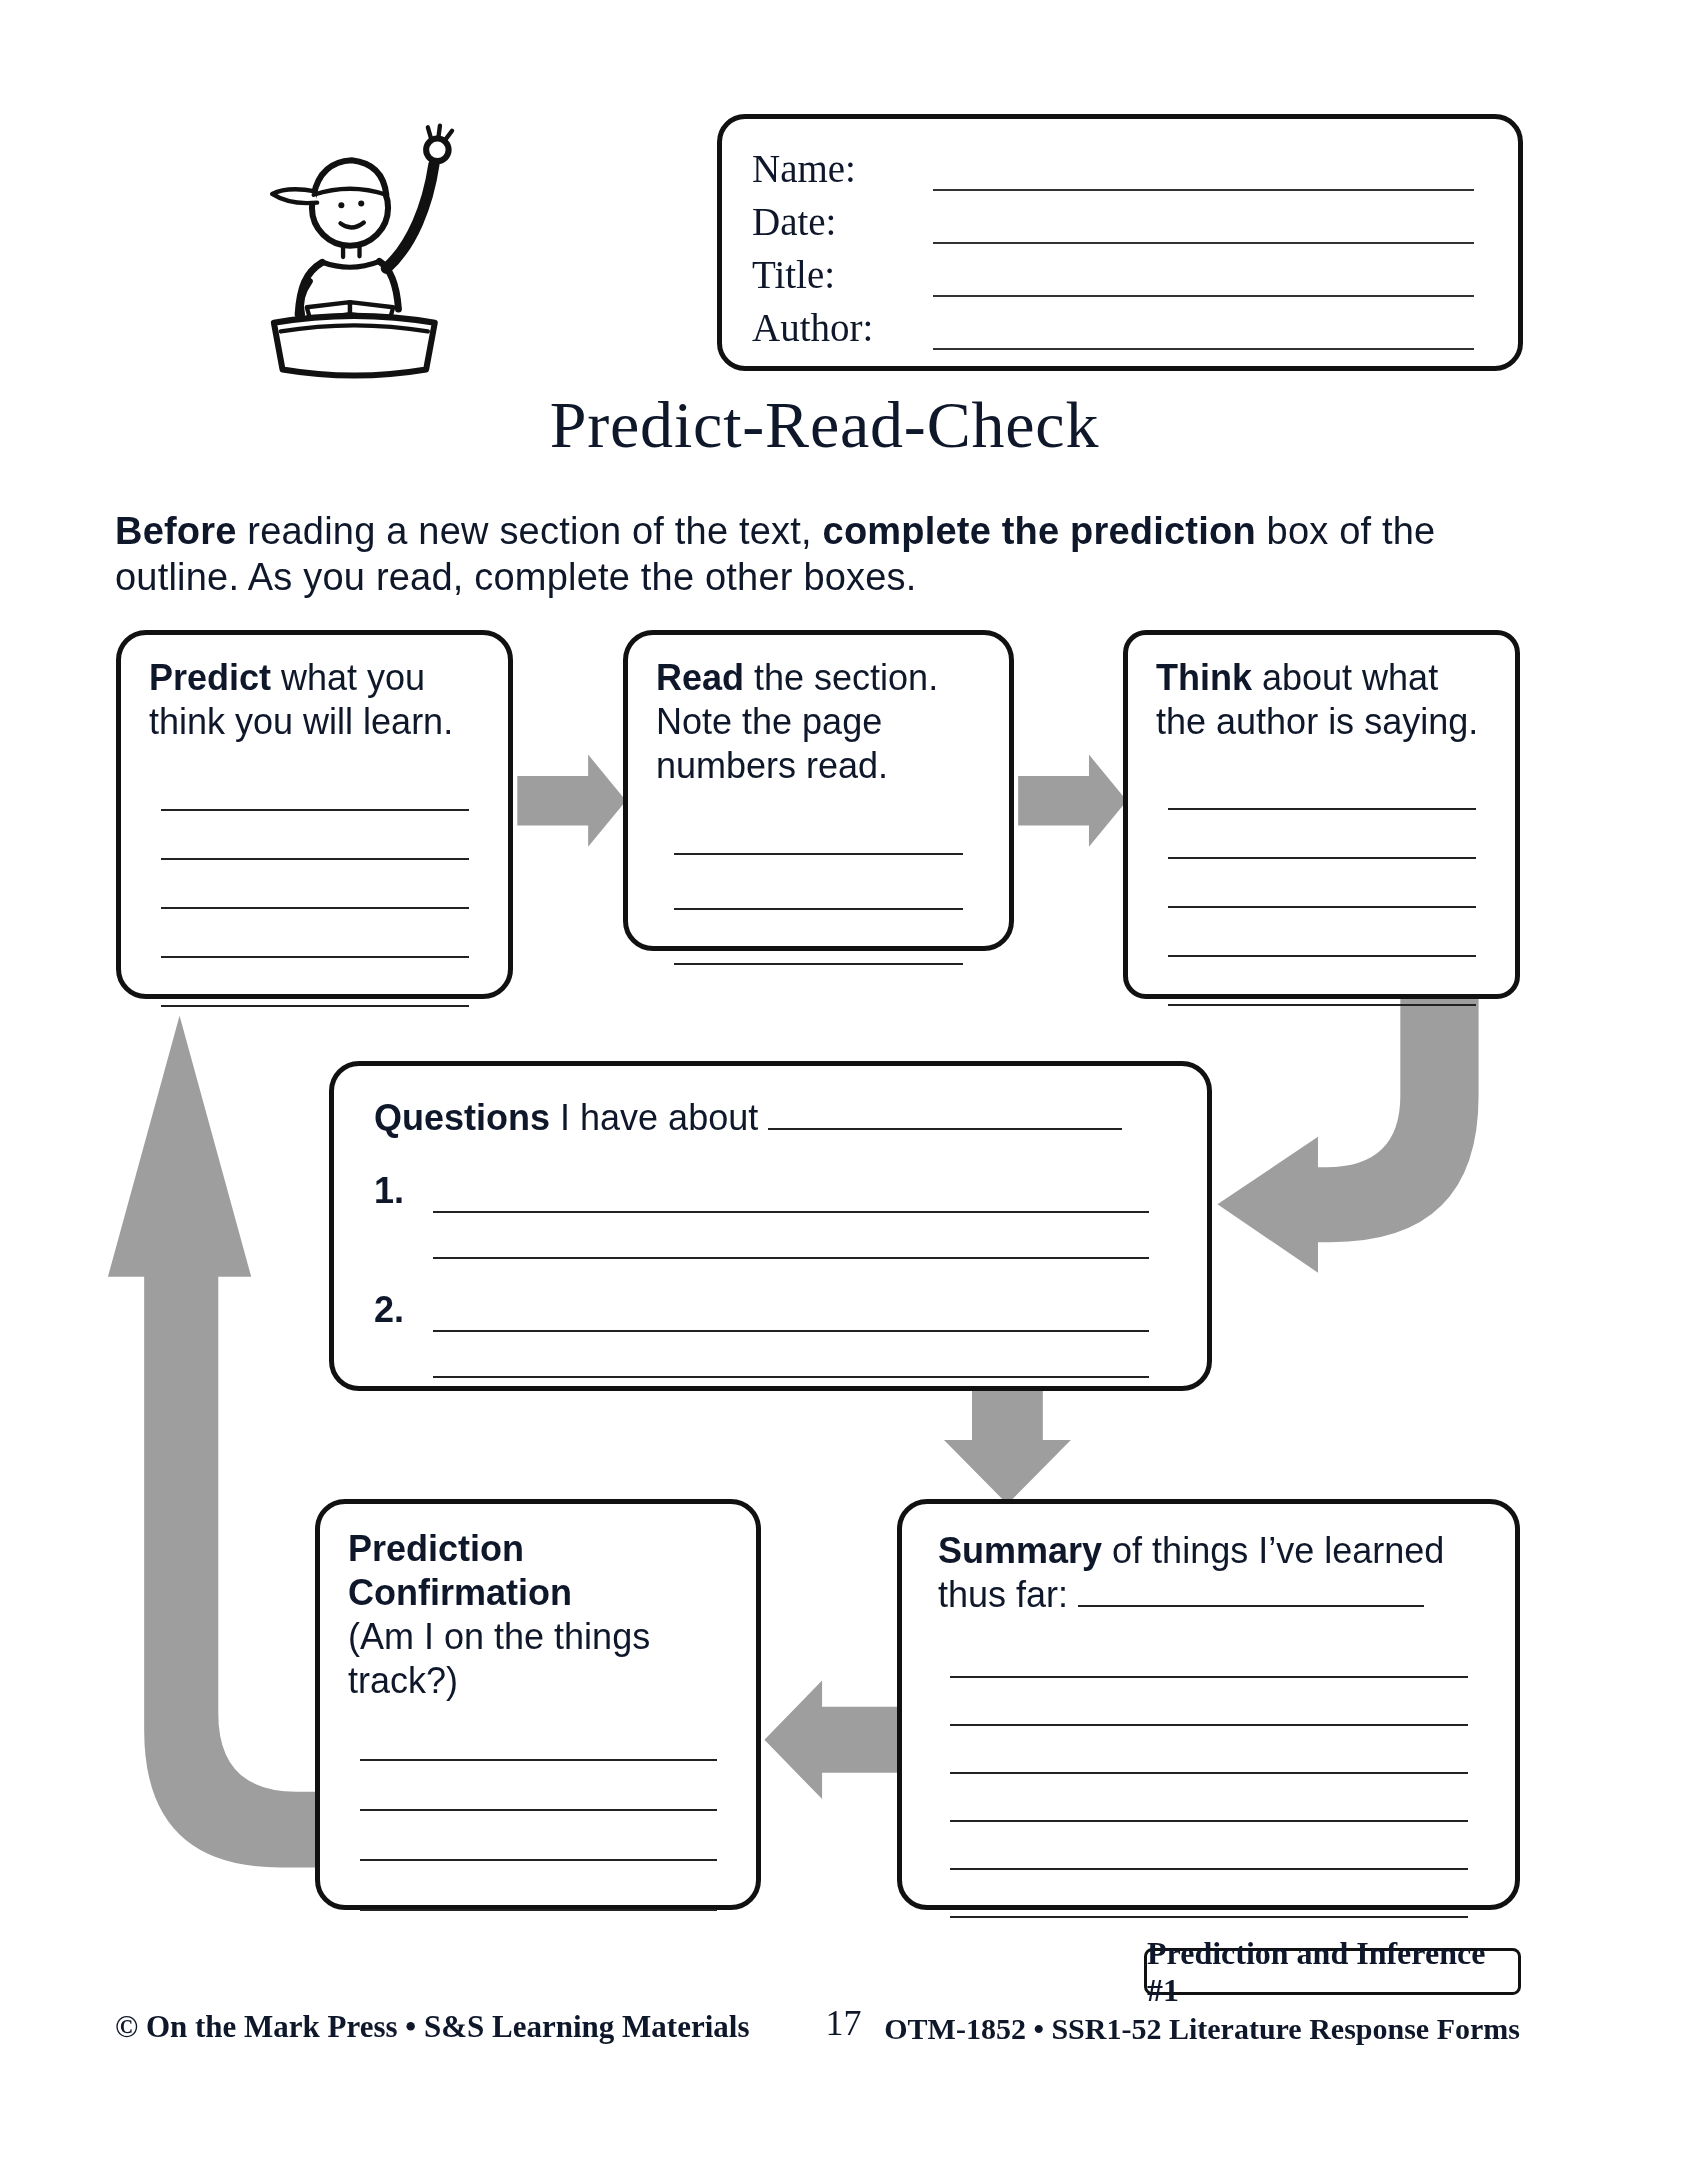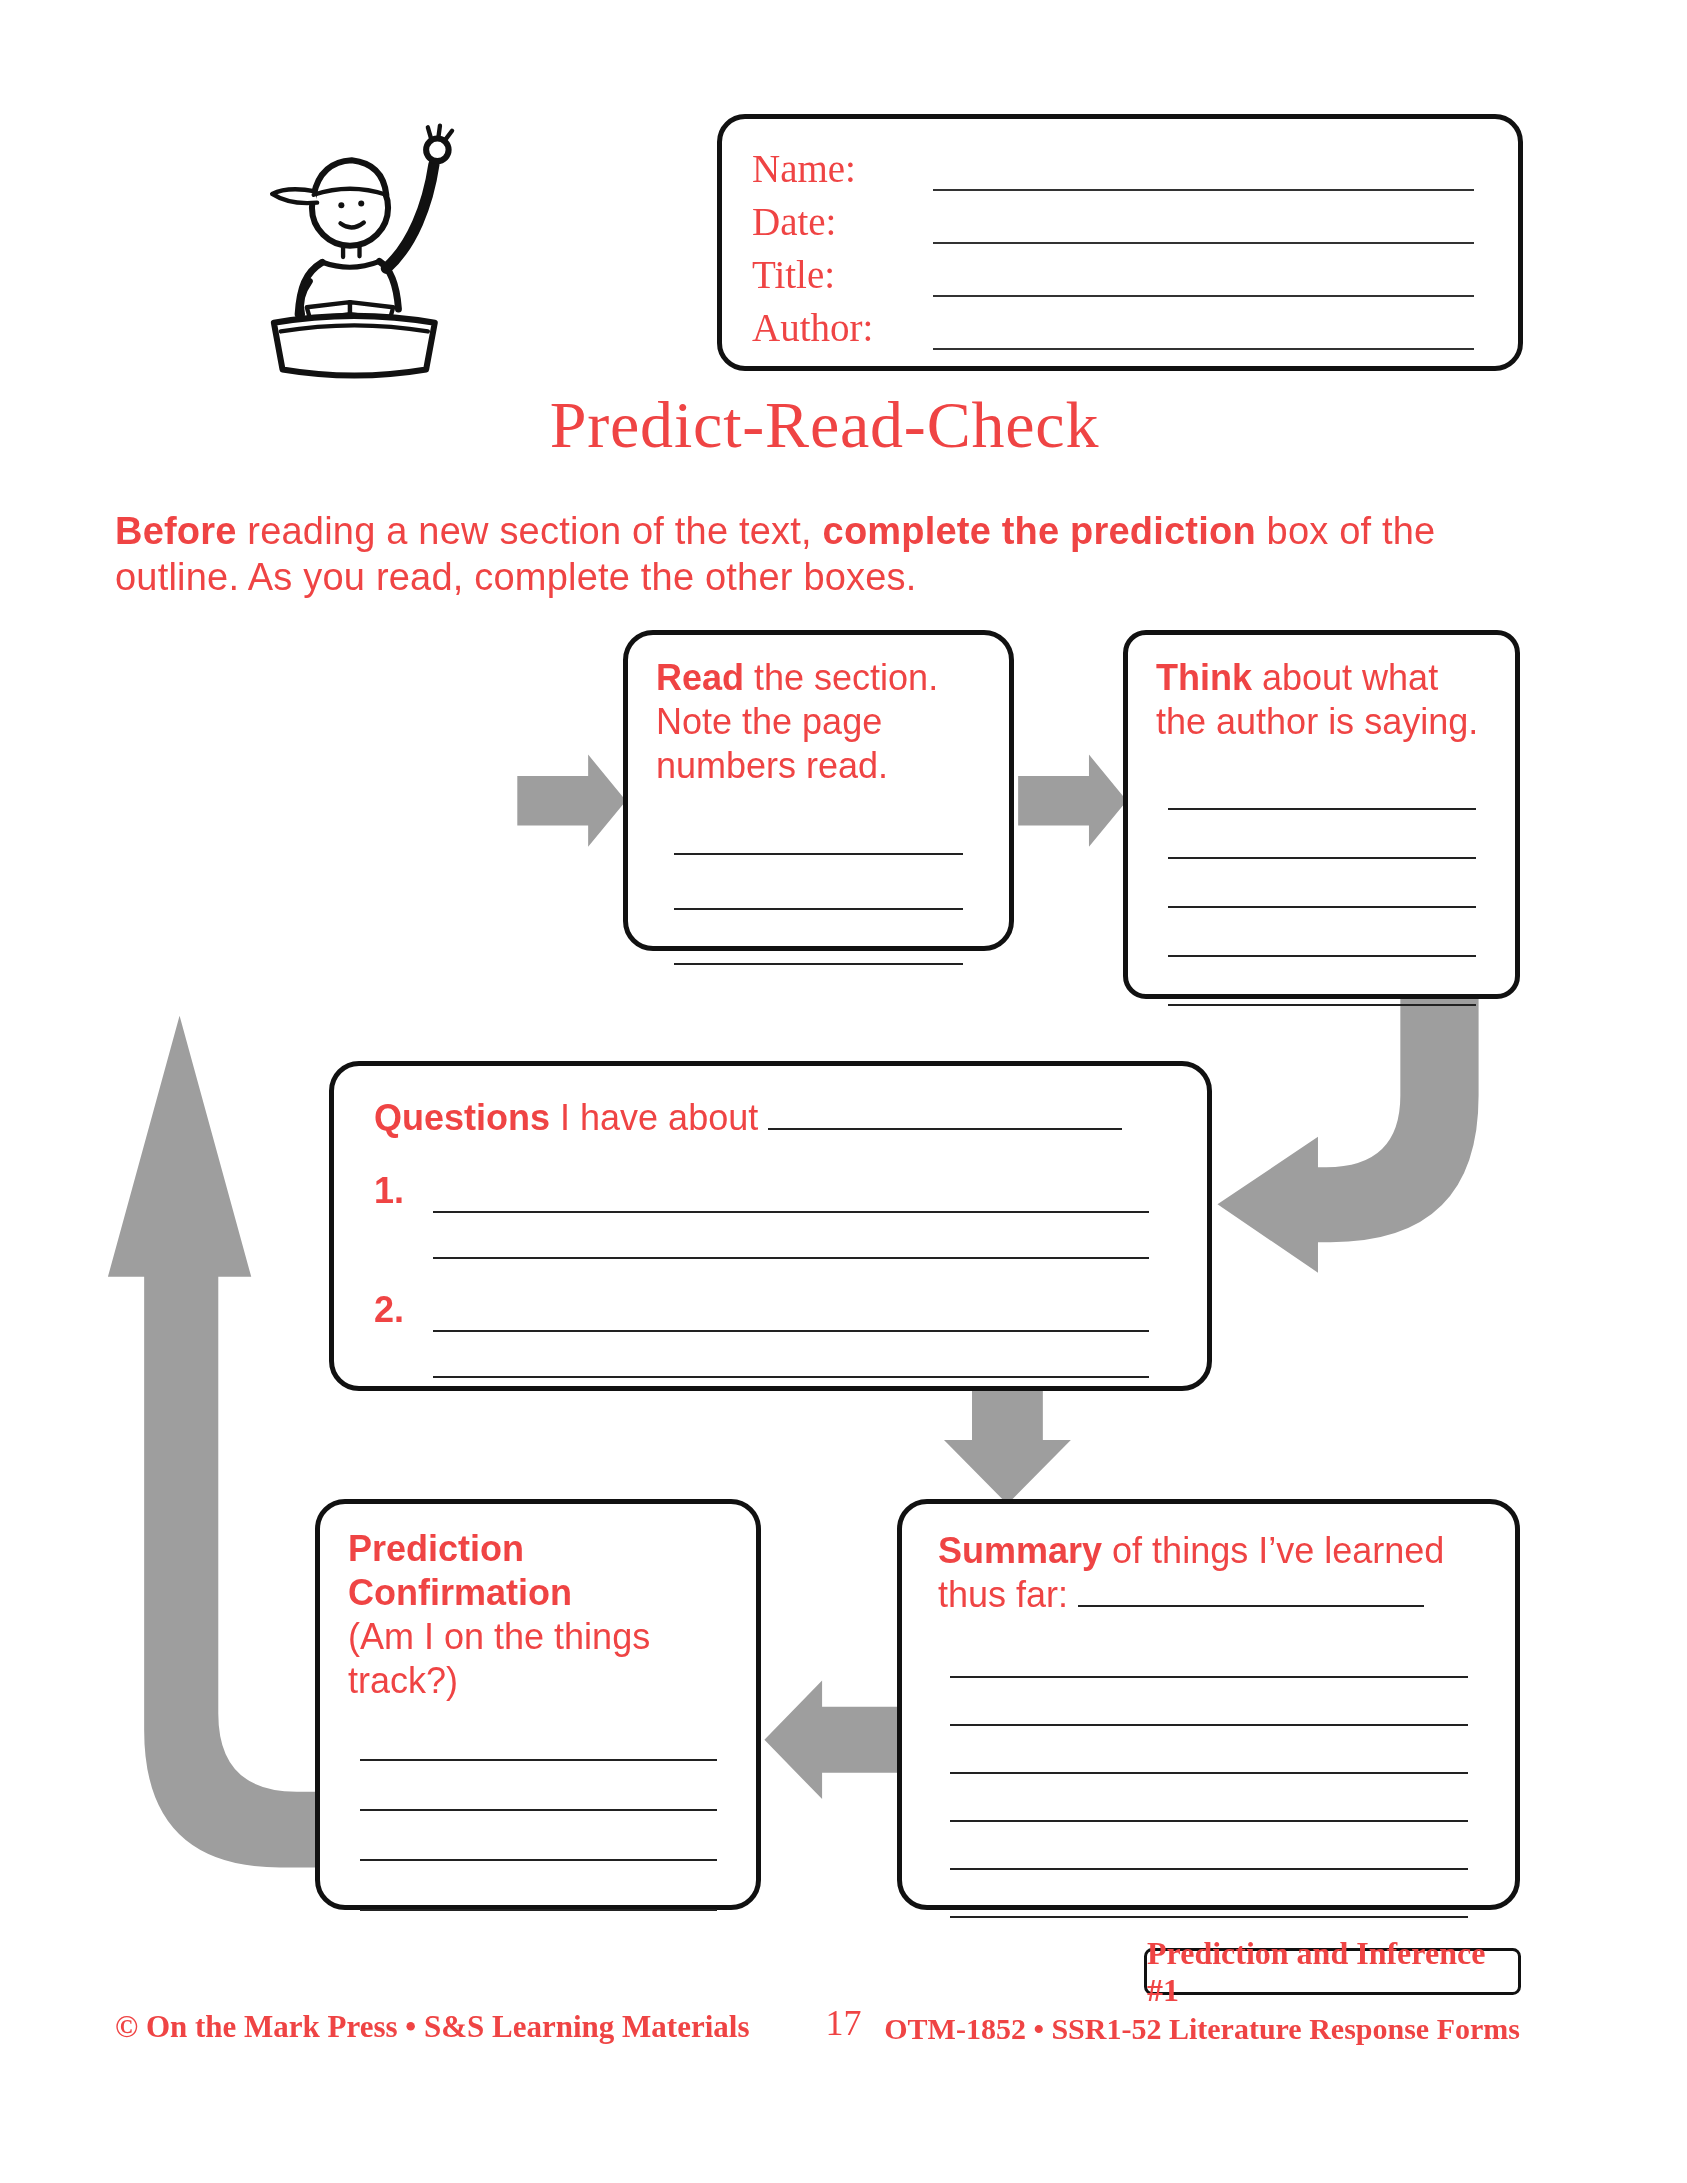--- a/index.html
+++ b/index.html
@@ -1,18 +1,18 @@
 <!DOCTYPE html>
 <html style="font-size:13px"><head>
 <meta charset="utf-8">
 <style>
   html,body{margin:0;padding:0;background:#e9e9e9;}
   .page{
     position:relative;width:1687px;height:2183px;background:#ffffff;
-    font-family:"Liberation Sans",sans-serif;color:#ef4444;overflow:hidden;
+    font-family:"Liberation Sans",sans-serif;color:#0f172a;overflow:hidden;
   }
   svg{display:block;}
   .arrow-layer{position:absolute;left:0;top:0;width:1687px;height:2183px;z-index:1;}
   .clipart{position:absolute;left:218px;top:91px;width:264px;height:346px;z-index:2;}
 
   
   .form-box{
     position:absolute;left:717px;top:114px;width:806px;height:257px;box-sizing:border-box;
     border:5px solid #111;border-radius:28px;background:#fff;z-index:3;
     padding:21.4px 33px 16.5px 30px;display:flex;flex-direction:column;justify-content:space-between;
@@ -150,20 +150,30 @@
     <div class="form-row">
       <span class="form-label">Author:</span>
       <span class="form-line"></span>
     </div>
   </div>
 
   <h1 class="title">Predict-Read-Check</h1>
 
   <p class="intro"><b>Before</b><span> reading a new section of the text, </span><b>complete the prediction</b><span> box of the outline.  As you read, complete the other boxes.</span></p>
 
+  <div class="fbox box-predict">
+    <p class="bh"><b>Predict</b><span> what you think you will learn.</span></p>
+    <div class="lines">
+      <div class="wline"></div>
+      <div class="wline"></div>
+      <div class="wline"></div>
+      <div class="wline"></div>
+      <div class="wline"></div>
+    </div>
+  </div>
 
   <div class="fbox box-read">
     <p class="bh"><b>Read</b><span> the section. Note the page numbers read.</span></p>
     <div class="lines">
       <div class="wline"></div>
       <div class="wline"></div>
       <div class="wline"></div>
     </div>
   </div>
 

